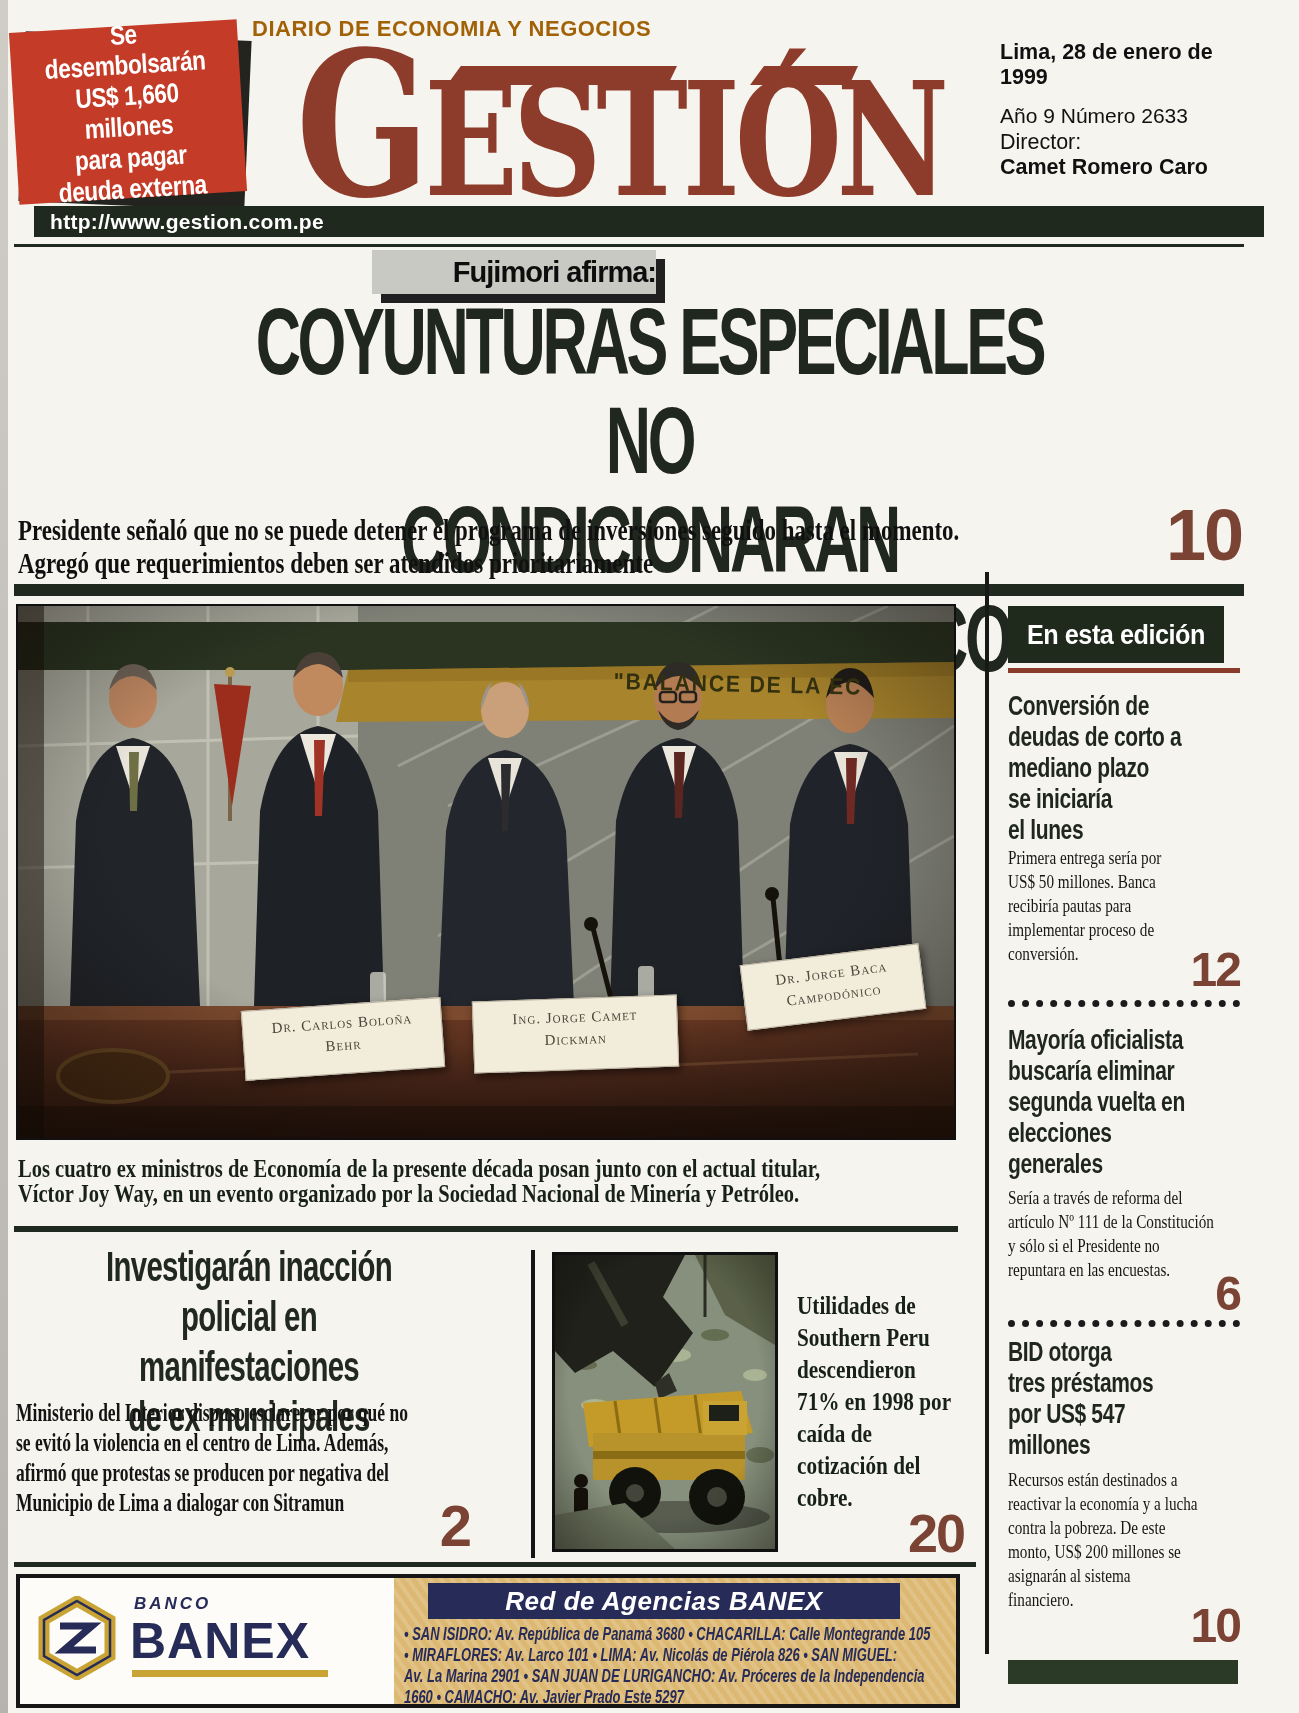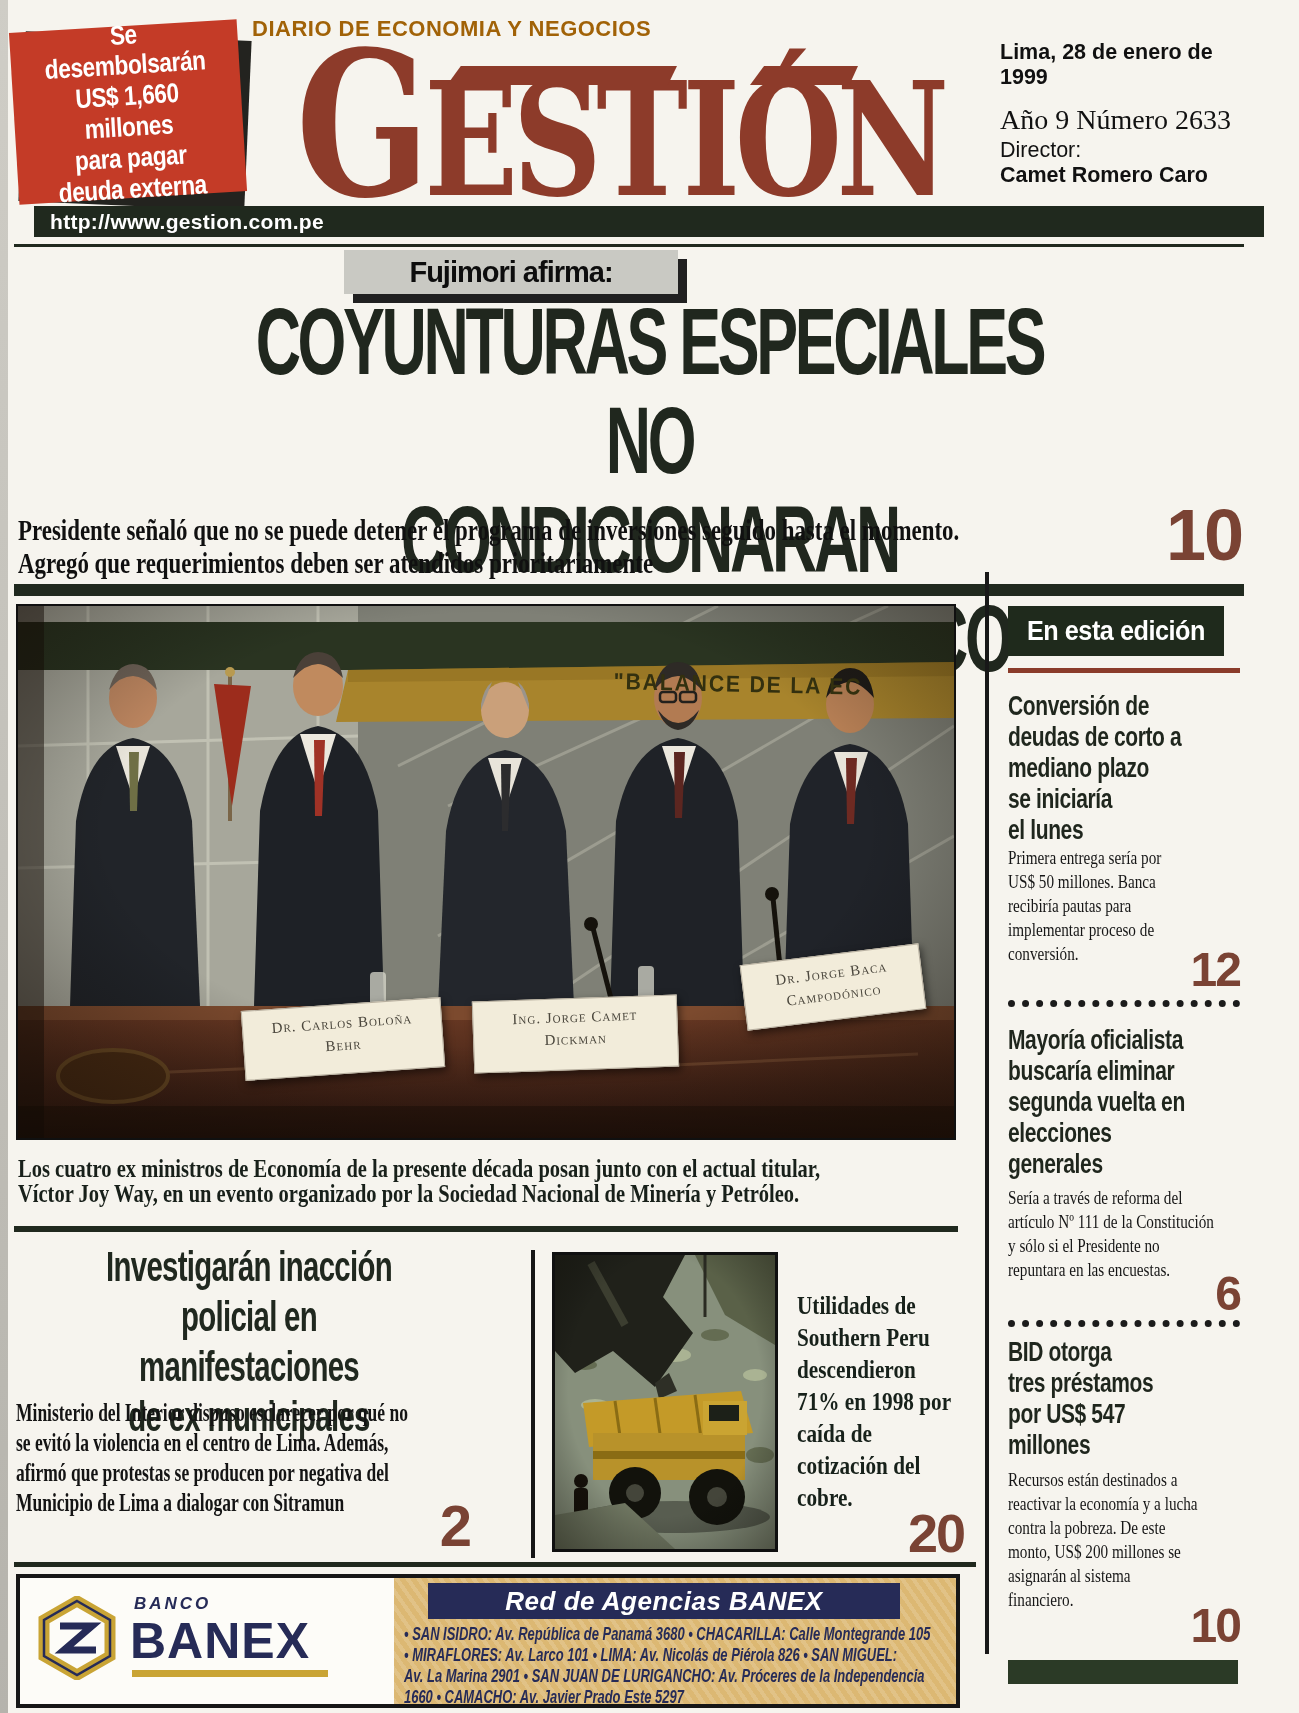--- a/index.html
+++ b/index.html
@@ -25,31 +25,31 @@
             font-size:158px;line-height:170px;color:#8d3b2a;letter-spacing:-7px;white-space:nowrap;
             transform:scaleX(.78);transform-origin:0 0;}
   .masthead::first-letter{font-size:1.27em;}
   .mast-bar{background:#8d3b2a;height:19px;top:66px;}
   .mast-bar1{left:447px;width:230px;clip-path:polygon(0 100%,6% 0,100% 0,96% 100%);}
   .mast-bar2{left:750px;width:108px;clip-path:polygon(13% 0,100% 0,92% 100%,0 100%);}
 
   .dateline{left:1000px;top:36px;width:260px;color:#111;}
   .dl-day{font-size:34px;font-weight:bold;letter-spacing:-1px;}
   .dl-date{font-size:21.5px;margin-top:4px;font-weight:bold;}
-  .dl-edition{font-size:28px;margin-top:14px;font-family:Liberation Serif, serif;}
+  .dl-edition{font-size:21px;margin-top:14px;}
   .dl-dirlabel{font-size:21.5px;margin-top:2px;}
   .dl-director{font-size:21.5px;font-weight:bold;}
   .dl-price{font-size:27px;font-weight:bold;margin-top:22px;letter-spacing:-.5px;}
 
   .urlbar{left:14px;top:206px;width:1230px;height:31px;background:#20291e;color:#fff;
           font-size:21px;font-weight:bold;line-height:31px;padding-left:16px;box-sizing:border-box;letter-spacing:.3px;margin-left:20px;}
   .urlbar-sub{left:14px;top:244px;width:1230px;height:3px;background:#20291e;}
 
-  .kicker{left:344px;top:250px;width:334px;height:44px;background:#c9c9c3;box-shadow:9px 9px 0 #202020;
-          display:flex;align-items:center;justify-content:center;font-size:29px;font-weight:bold;color:#0d0d0d;letter-spacing:-1px;}
+  .kicker{left:372px;top:250px;width:284px;height:44px;background:#c9c9c3;box-shadow:9px 9px 0 #202020;
+          display:flex;align-items:center;justify-content:flex-end;font-size:29px;font-weight:bold;color:#0d0d0d;letter-spacing:-1px;}
 
   .headline{left:0;top:292px;width:1299px;text-align:center;font-size:95px;line-height:99px;
             font-weight:bold;color:#20271e;letter-spacing:-5px;transform:scaleX(.66);transform-origin:50% 0;}
 
   .deck{left:18px;top:514px;width:1350px;font-family:"Liberation Serif",serif;font-weight:bold;
         font-size:29px;line-height:33px;color:#101010;transform:scaleX(.79);transform-origin:0 0;}
 
   .lead-ref{left:1130px;top:494px;width:112px;text-align:right;font-size:72px;}
 
   .photo{left:16px;top:604px;width:936px;height:532px;border:2px solid #101010;background:#7d7d73;}
@@ -87,21 +87,21 @@
   .ad-gold{position:absolute;left:374px;top:0;right:0;bottom:0;background:#dcb873;
            background-image:repeating-linear-gradient(55deg,rgba(255,255,255,.14) 0 4px,rgba(0,0,0,0) 4px 9px);}
   .ad-titlebar{position:absolute;left:34px;top:5px;width:472px;height:36px;background:#262b57;color:#fff;
                display:flex;align-items:center;justify-content:center;font-size:26px;font-weight:bold;font-style:italic;letter-spacing:.5px;}
   .ad-addr{position:absolute;left:10px;top:46px;width:760px;font-size:18px;line-height:21px;font-weight:bold;
            font-style:italic;color:#262b57;transform:scaleX(.72);transform-origin:0 0;}
 
   .sb-vline{left:985px;top:572px;width:4px;height:1082px;background:#181818;}
   .main-rule{left:14px;top:584px;width:1230px;height:12px;}
   .cap-rule{left:14px;top:1226px;width:944px;height:6px;}
-  .sb-titlebox{left:1008px;top:606px;width:216px;height:50px;background:#1f2a1c;color:#fff;
+  .sb-titlebox{left:1008px;top:606px;width:216px;height:57px;background:#1f2a1c;color:#fff;
                display:flex;align-items:center;justify-content:center;font-size:28px;font-weight:bold;
                letter-spacing:-.5px;}
   .sb-titlebox span{transform:scaleX(.9);white-space:nowrap;}
   .sb-redline{left:1008px;top:668px;width:232px;height:5px;background:#8a3b2a;}
   .sb-head{left:1008px;width:320px;font-size:28px;line-height:31px;font-weight:bold;color:#1f261d;
            letter-spacing:-.5px;transform:scaleX(.75);transform-origin:0 0;}
   .sb-body{left:1008px;width:300px;font-family:"Liberation Serif",serif;font-size:19.5px;line-height:24px;
            color:#161616;transform:scaleX(.78);transform-origin:0 0;}
   .sb-ref{left:1130px;width:110px;text-align:right;font-size:48px;}
   .sb-dots{left:1008px;width:232px;}

